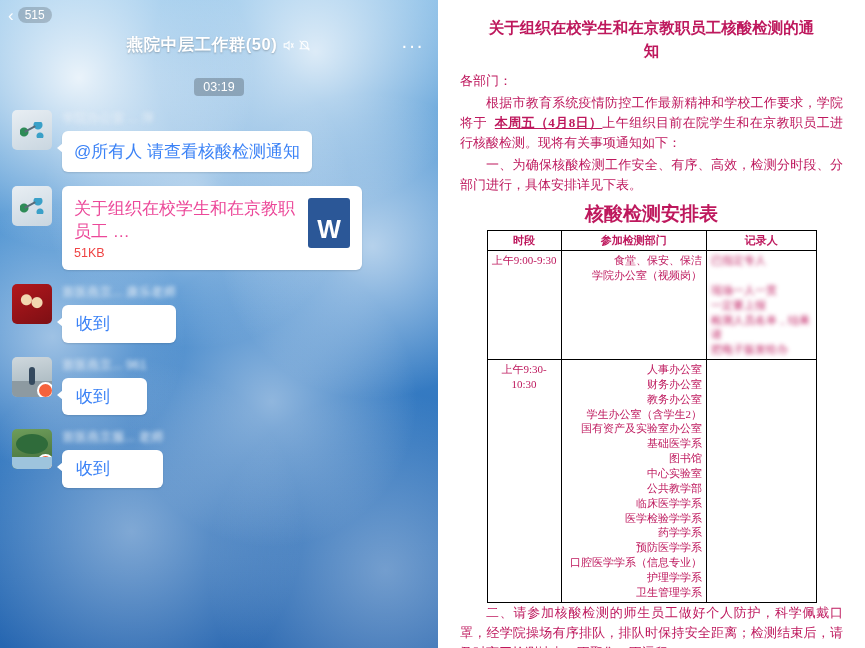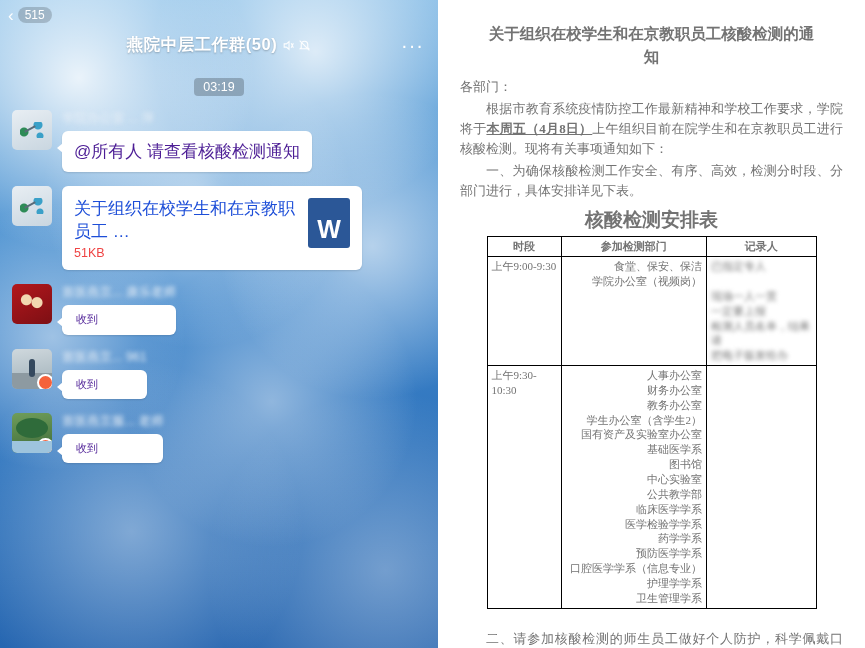--- a/index.html
+++ b/index.html
@@ -106,82 +106,82 @@
     position:absolute;right:-2px;bottom:-2px;width:13px;height:13px;border-radius:50%;
     background:#f5623c;border:2px solid #fff;
   }
   .sender{
     color:#e6eef6;font-size:12.5px;margin:0 0 4px 0;
     filter:blur(2.4px);
   }
   .sender-wrap{display:flex;flex-direction:column;max-width:330px;}
   .bubble{
     background:#fff;border-radius:6px;padding:9px 12px;
-    font-size:17px;line-height:1.38;color:#4c1d95;
+    font-size:17px;line-height:1.38;color:#3b82f6;
     box-shadow:0 1px 2px rgba(0,0,0,.12);
     position:relative;
   }
   .bubble::before{
     content:"";position:absolute;left:-5px;top:12px;
     border-top:5px solid transparent;border-bottom:5px solid transparent;
     border-right:6px solid #fff;
   }
   .bubble-text{max-width:300px;}
-  .bubble-small{font-size:11px;padding:7px 14px;}
+  .bubble-small{font-size:17px;padding:7px 14px;}
   .file-card{
     background:#fff;border-radius:6px;width:300px;
     box-shadow:0 1px 2px rgba(0,0,0,.12);position:relative;overflow:hidden;
   }
   .file-card::before{
     content:"";position:absolute;left:-5px;top:12px;
     border-top:5px solid transparent;border-bottom:5px solid transparent;
     border-right:6px solid #fff;
   }
   .file-top{display:flex;padding:12px 12px 10px 12px;}
   .file-meta{flex:1;padding-right:10px;}
-  .file-title{font-size:17px;line-height:1.35;color:#1d4ed8;}
+  .file-title{font-size:17px;line-height:1.35;color:#ec4899;}
   .file-size{font-size:12.5px;color:#ef4444;margin-top:2px;}
   .word-icon{
     width:42px;height:50px;flex:0 0 42px;background:#2b5797;border-radius:3px;
     color:#fff;font-size:25px;font-weight:bold;
     display:flex;align-items:flex-end;justify-content:center;padding-bottom:4px;
     box-sizing:border-box;
   }
   .file-foot{
     border-top:1px solid #ececec;padding:7px 12px;display:flex;align-items:center;
     font-size:12.5px;color:#9a9a9a;
   }
   .wechat-dot{
     width:13px;height:13px;border-radius:3px;background:#3eb575;margin-right:6px;
     display:inline-block;
   }
 
   
   .doc{
     width:427px;height:647px;background:#fff;box-sizing:border-box;
-    padding:22px 22px 6px 22px;color:#737373;position:relative;
+    padding:16px 22px 6px 22px;color:#be185d;position:relative;
     font-family:"Liberation Serif", serif;
   }
   .doc-title{
     text-align:center;font-size:15.5px;font-weight:bold;line-height:1.5;
     margin:0 26px 8px 26px;
   }
   .doc-p{font-size:13px;line-height:1.55;margin:0 0 2px 0;text-align:justify;}
   .indent2{text-indent:2em;}
-  .b{font-weight:bold;}
+  .b{font-weight:bold;margin-left:8px;}
   .u{text-decoration:underline;}
   .tbl-title{text-align:center;font-weight:bold;font-size:19px;margin:6px 0 3px 0;}
   table.sched{
-    border-collapse:collapse;width:330px;margin:0 auto 20px auto;font-size:11px;
+    border-collapse:collapse;width:330px;margin:0 auto 0 auto;font-size:11px;
   }
   table.sched td,table.sched th{
     border:1px solid #000;padding:2px 4px;vertical-align:top;line-height:1.35;
   }
   table.sched th{font-weight:bold;text-align:center;font-size:11px;}
-  .col-time{width:70px;}
+  .col-time{width:70px;text-align:center;}
   .col-who{width:150px;}
   .col-note{width:110px;}
   .dept-list{line-height:1.5;font-size:11px;text-align:right;}
   .blur{filter:blur(2.2px);}
 </style>
 </head>
 <body>
 
 <div class="screen">
 

